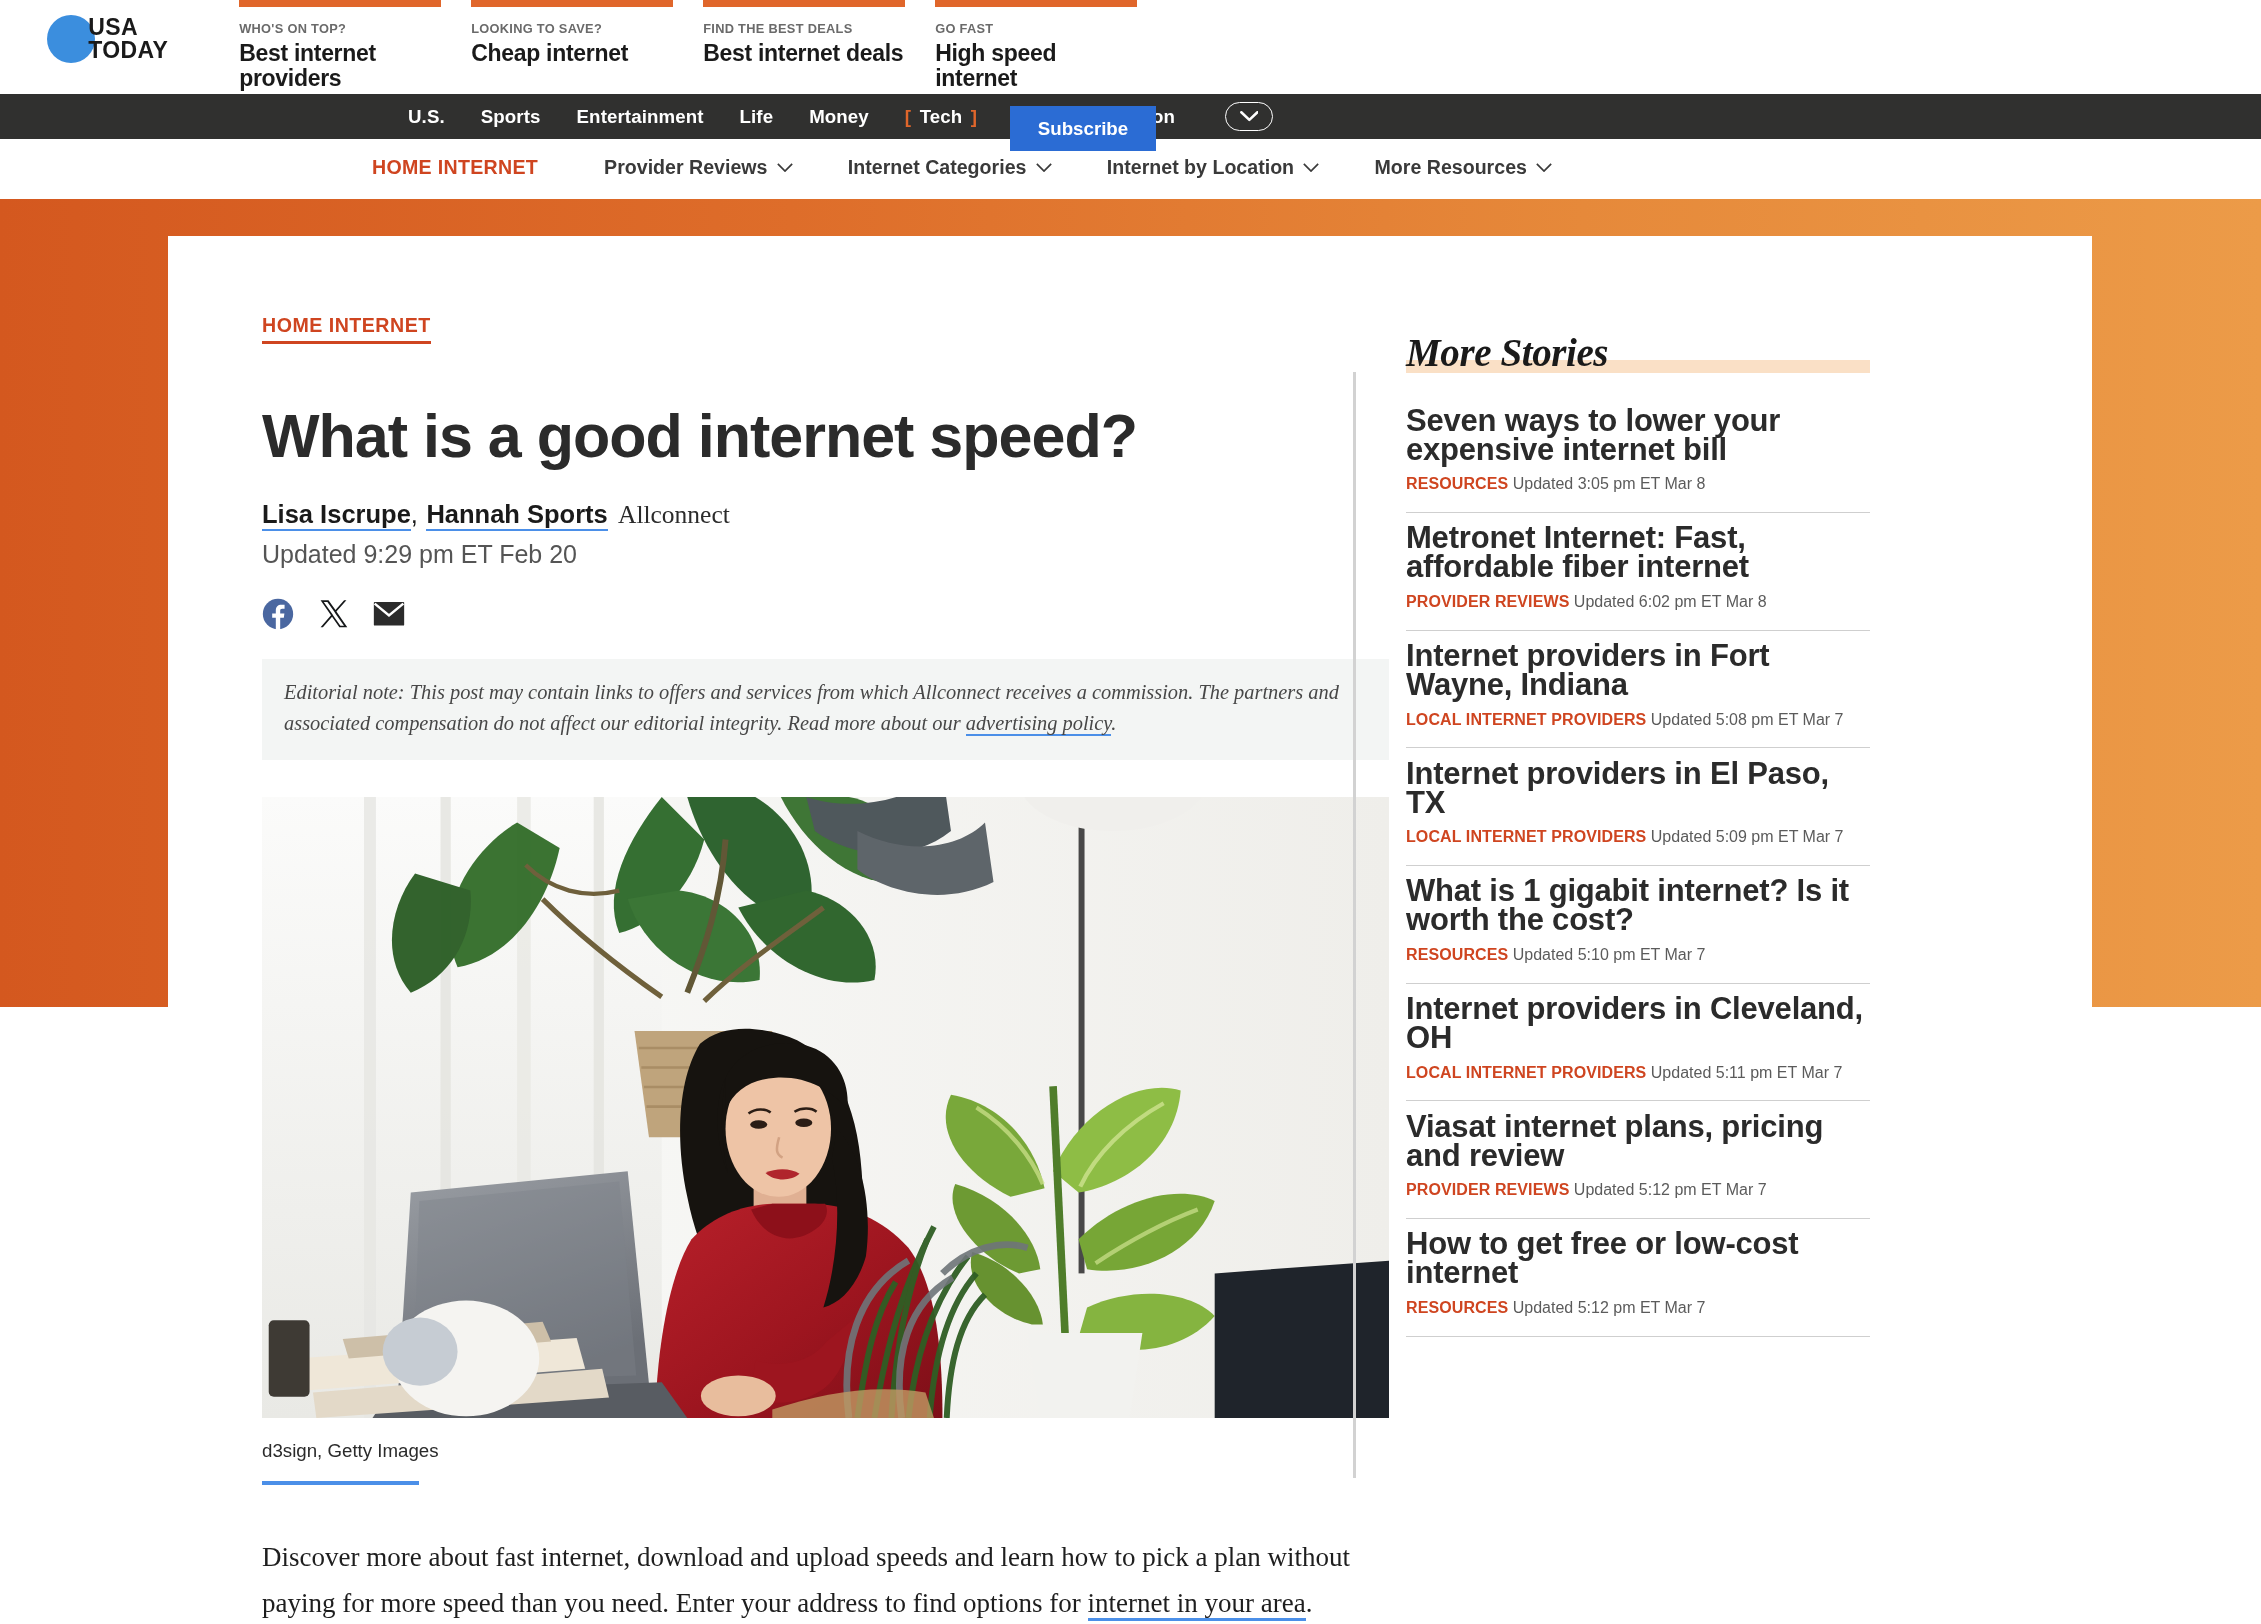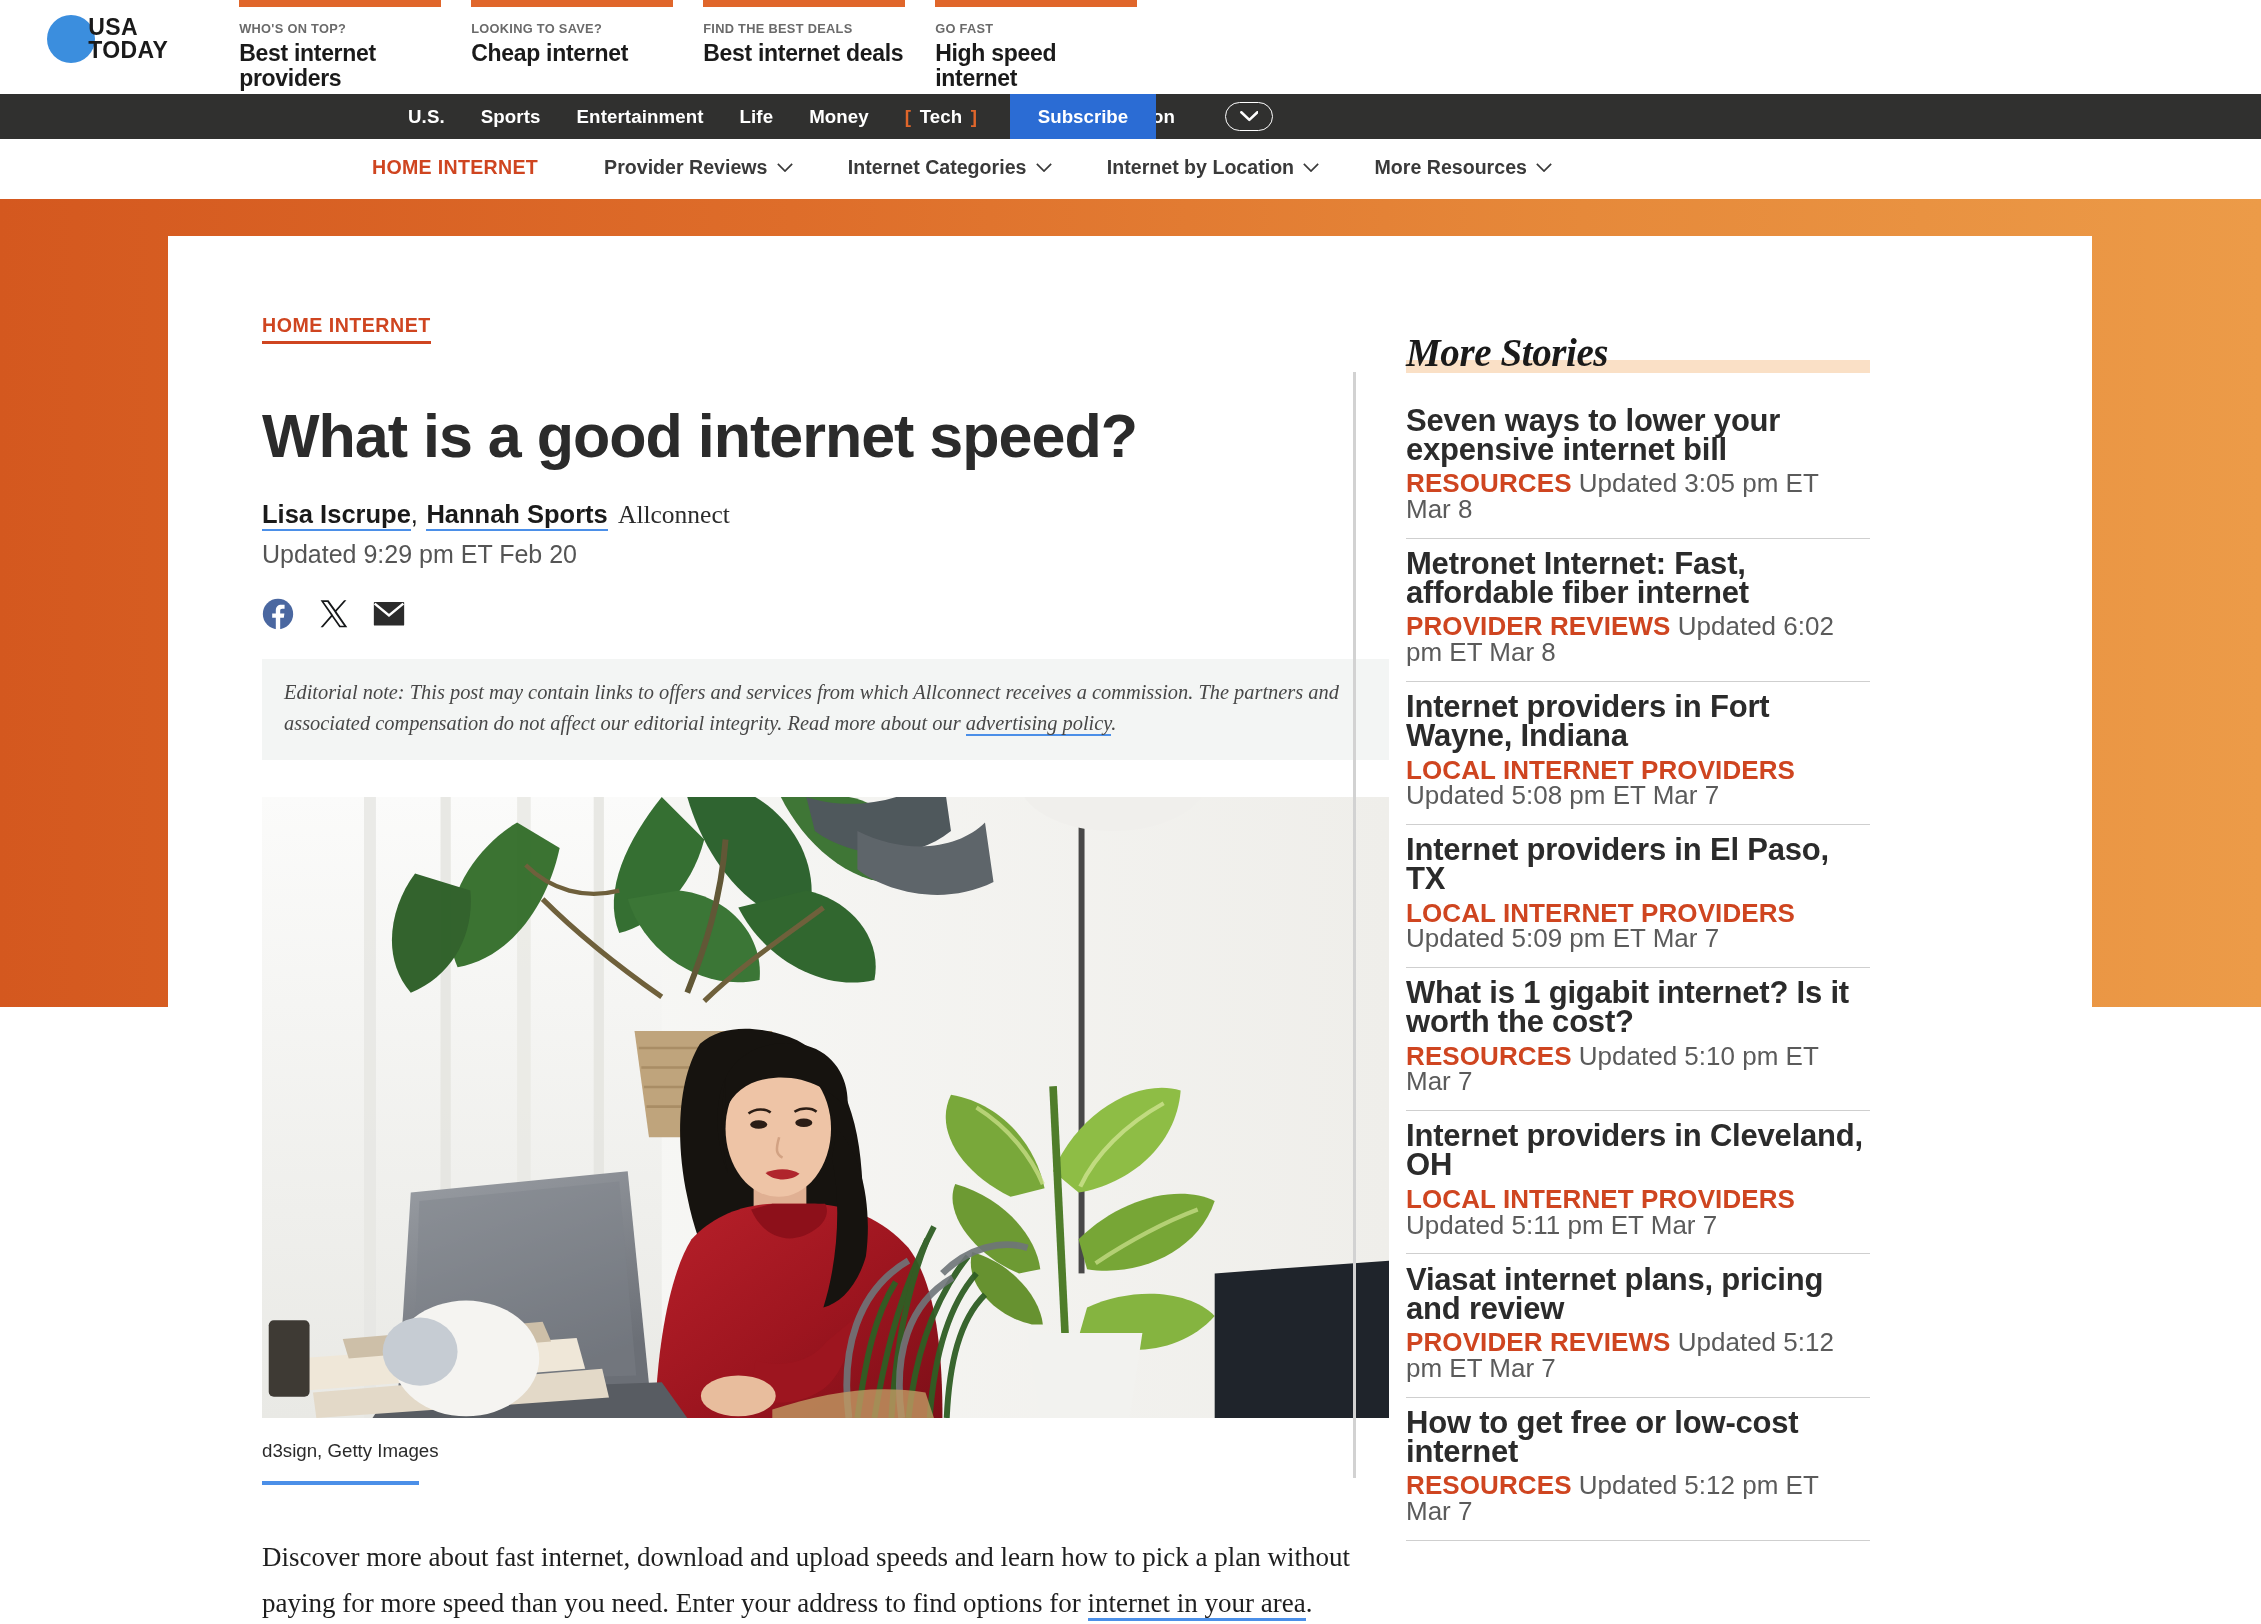--- a/index.html
+++ b/index.html
@@ -107,21 +107,21 @@
     width: 48px; height: 29px;
     border: 1.7px solid #ffffff;
     border-radius: 15.3px;
     display: flex; align-items: center; justify-content: center;
     cursor: pointer;
   }
   .nav-chevron-btn svg { display: block; }
   .subscribe-btn {
     position: absolute;
     left: 1010px;
-    top: 0;
+    top: 12px;
     height: 45px;
     width: 146px;
     background: #2b6cd4;
     color: #ffffff;
     font-size: 18.7px;
     font-weight: 700;
     display: flex; align-items: center; justify-content: center;
     cursor: pointer;
     text-align: right;
   }
@@ -343,21 +343,21 @@
   .story:last-child { border-bottom: 1.7px solid #cfcfcf; }
   .story-title {
     font-size: 31px;
     line-height: 29px;
     font-weight: 700;
     color: #2b2b2b;
     letter-spacing: -0.2px;
     margin-bottom: 7.7px;
   }
   .story-meta {
-    font-size: 26px;
+    font-size: 16px;
     line-height: 25.5px;
     color: #5b5b5b;
   }
   .story-cat {
     color: #cf4520;
     font-weight: 700;
     letter-spacing: 0.1px;
   }
 </style>
 </head>

